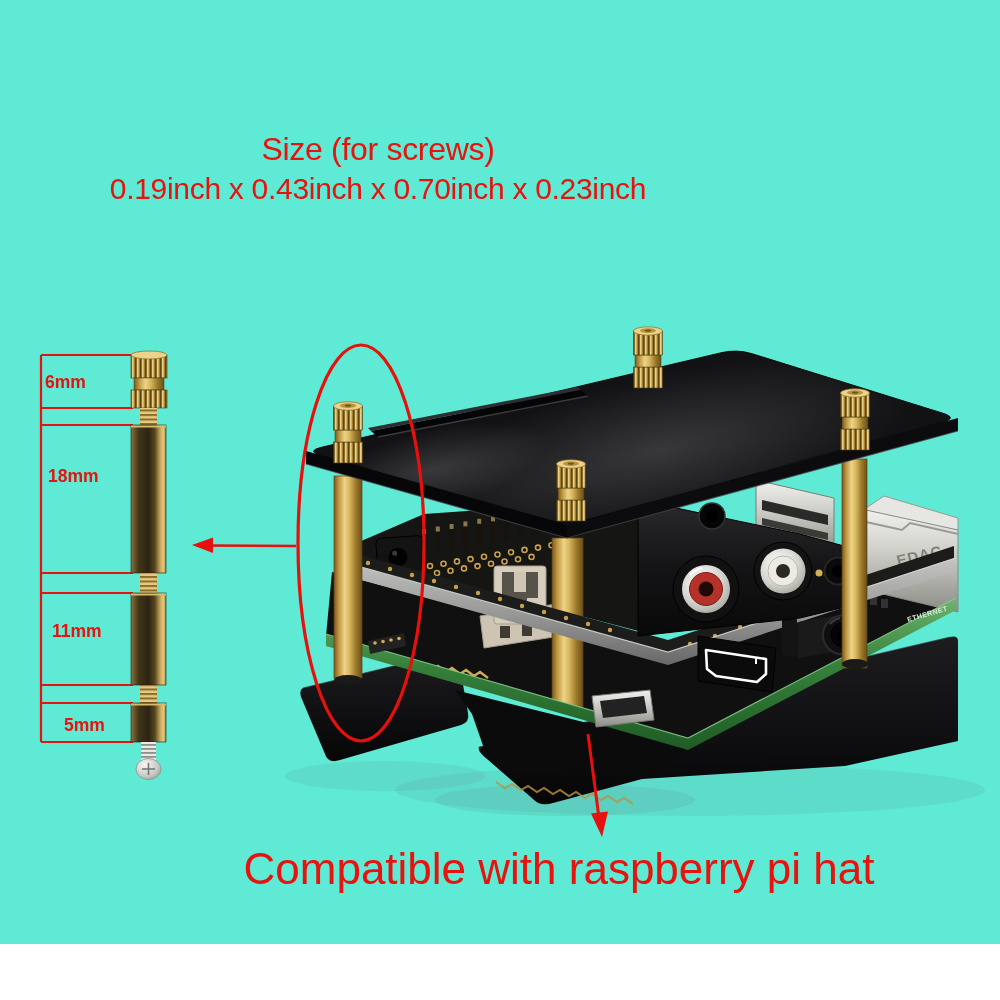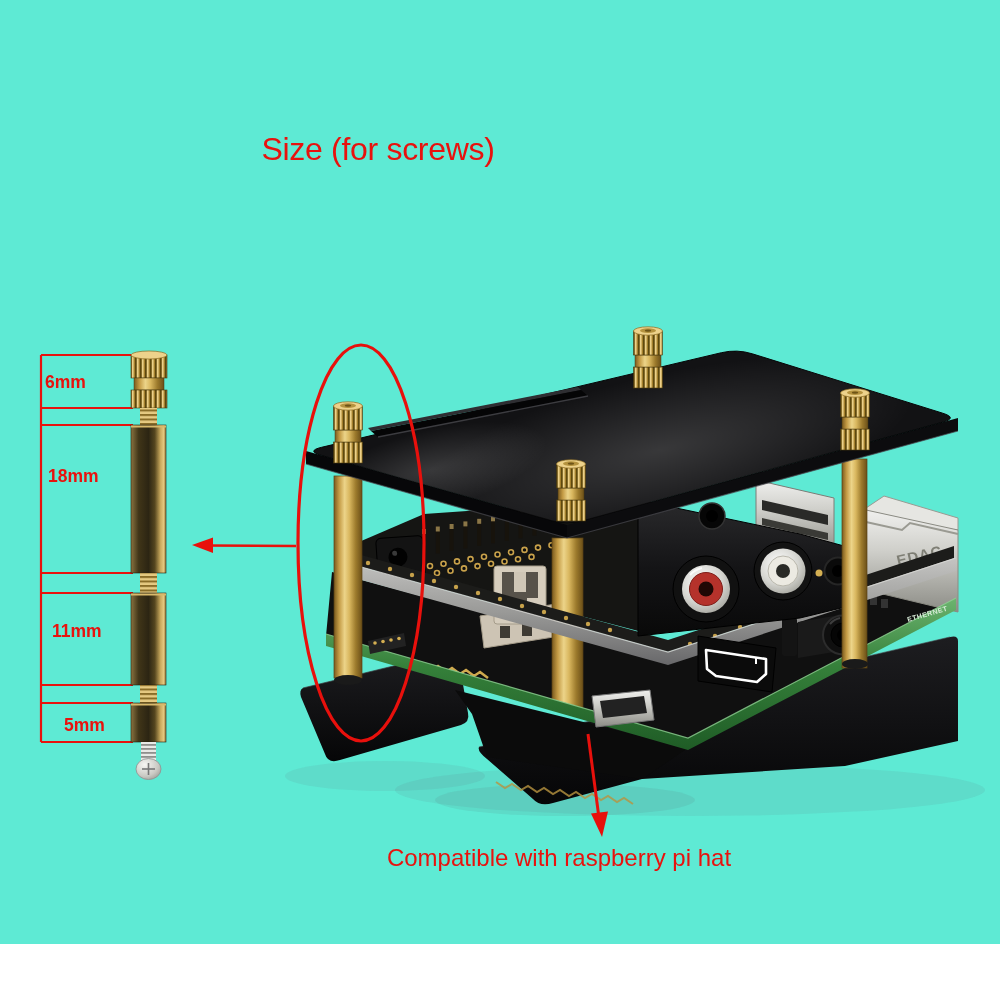--- a/index.html
+++ b/index.html
@@ -1,34 +1,35 @@
 <!DOCTYPE html>
 <html><head>
 <meta charset="utf-8">
 <style>
   html,body{margin:0;padding:0;background:#ffffff;}
   .canvas{position:relative;width:1000px;height:944px;background:#5eead4;overflow:hidden;
           font-family:"Liberation Sans",sans-serif;}
   .annot{position:absolute;color:#e8120e;text-align:center;}
   .hdr{left:28px;top:130px;width:700px;font-size:30px;line-height:39px;letter-spacing:-0.3px;}
   .hdr .t1{font-size:32px;}
-  .ftr{left:159px;top:844px;width:800px;font-size:24px;}
+  .ftr{left:159px;top:844px;width:800px;font-size:44px;}
   svg{position:absolute;left:0;top:0;}
   .dimlabel{font:bold 17.5px "Liberation Sans",sans-serif;fill:#e8120e;}
   .etch{font:bold 15px "Liberation Sans",sans-serif;fill:#7e7e74;letter-spacing:1px;}
   .etch2{font:bold 13px "Liberation Sans",sans-serif;fill:#85857b;letter-spacing:1px;}
   .silk{font:bold 7px "Liberation Sans",sans-serif;fill:#d9edd9;letter-spacing:.5px;}
 </style>
 </head>
 <body>
 
 <div class="canvas">
 
   <div class="annot hdr">
     <div class="t1">Size (for screws)</div>
+    <div>0.19inch x 0.43inch x 0.70inch x 0.23inch</div>
   </div>
 
   <svg width="1000" height="1000" viewBox="0 0 1000 1000">
     <defs>
       <linearGradient id="brassH" x1="0" y1="0" x2="1" y2="0">
         <stop offset="0" stop-color="#7a5a1e"></stop>
           <stop offset=".18" stop-color="#c39a44"></stop>
         <stop offset=".38" stop-color="#ecd489"></stop>
           <stop offset=".55" stop-color="#d9b75f"></stop>
         <stop offset=".78" stop-color="#9c7a2c"></stop>

